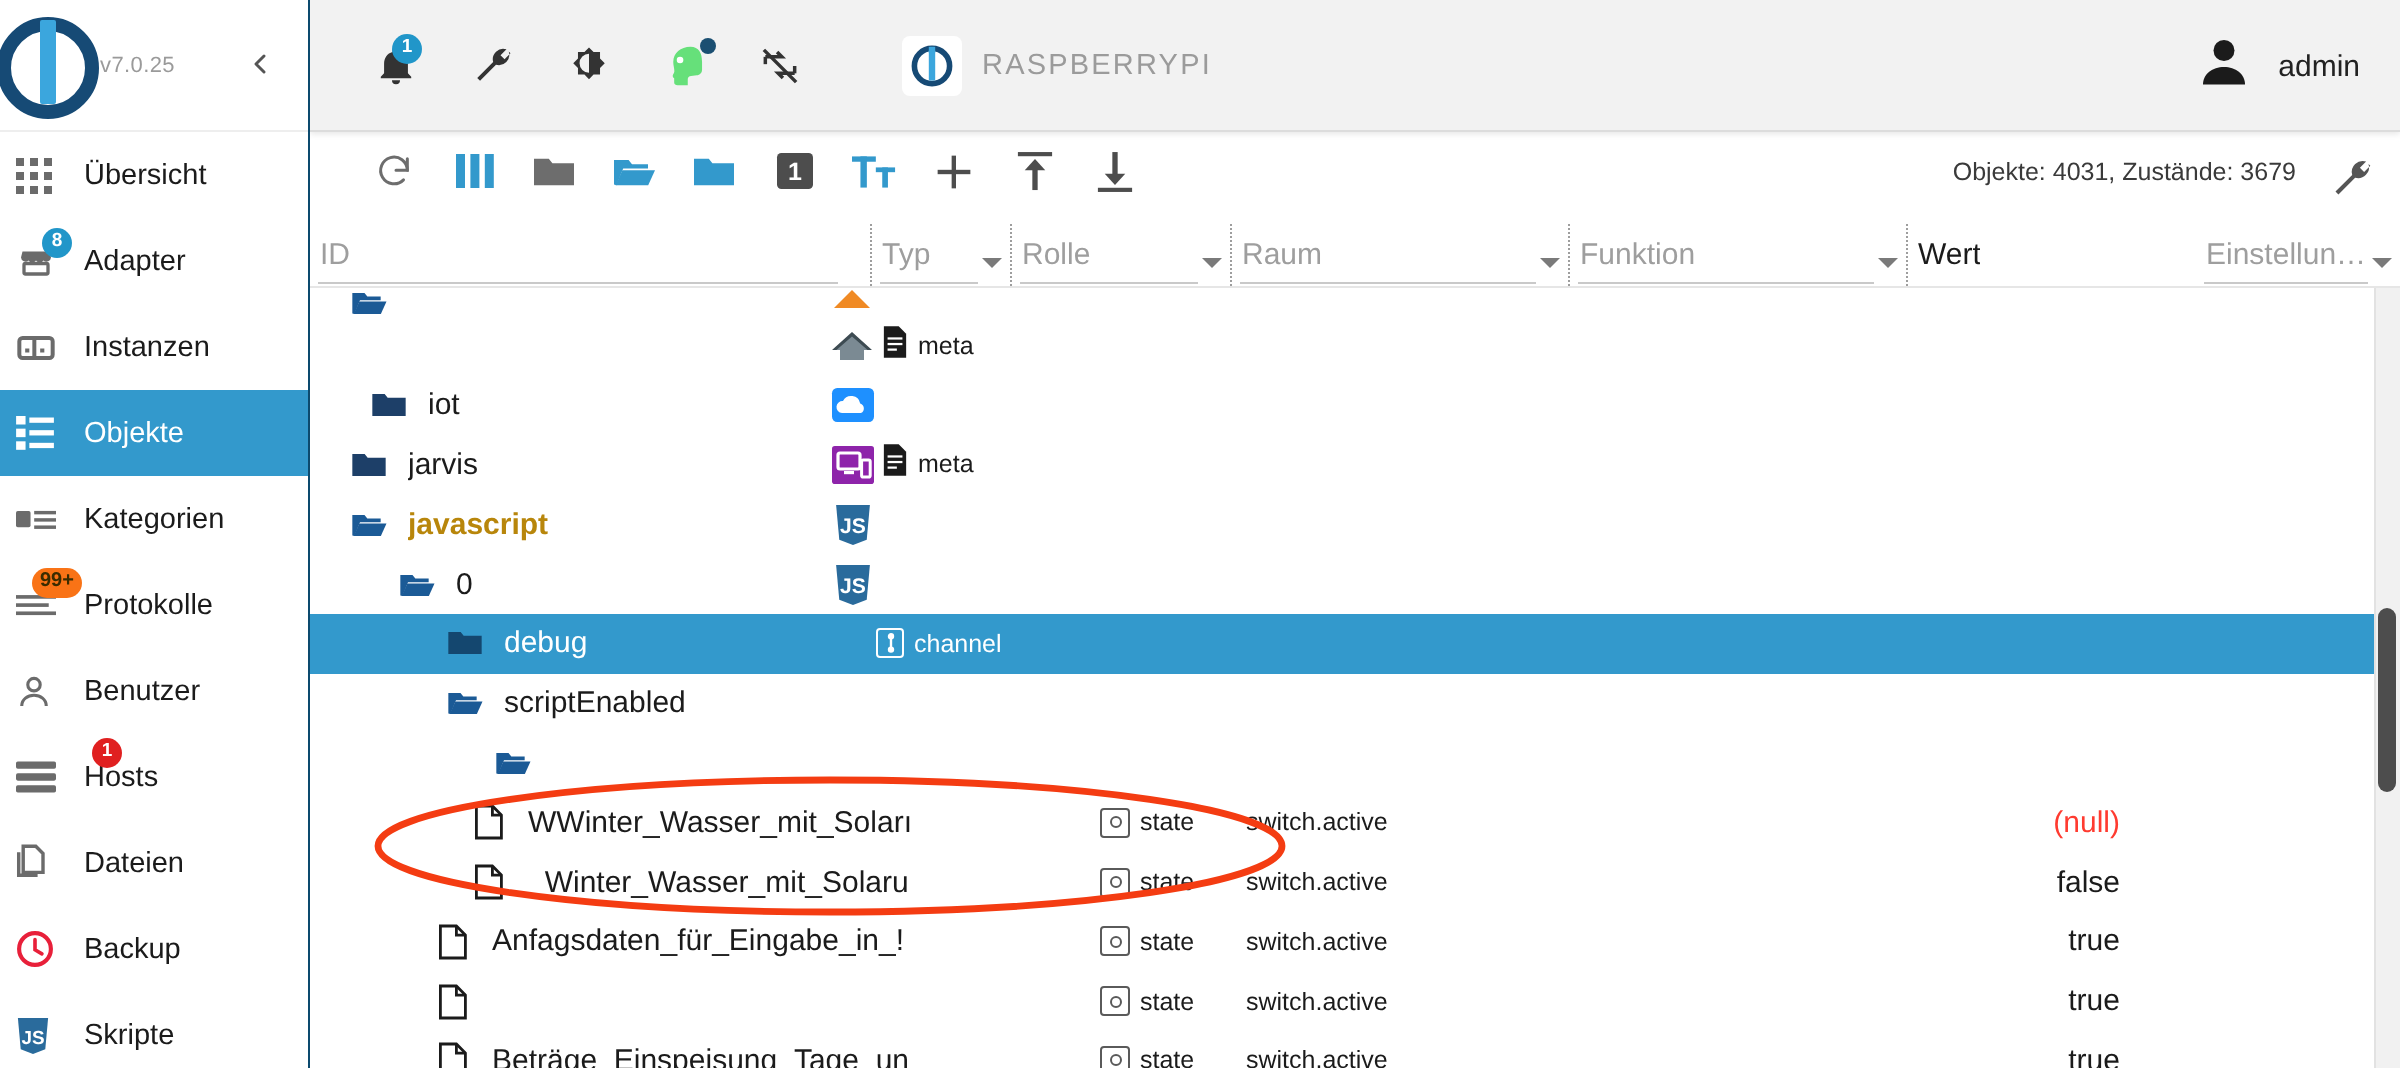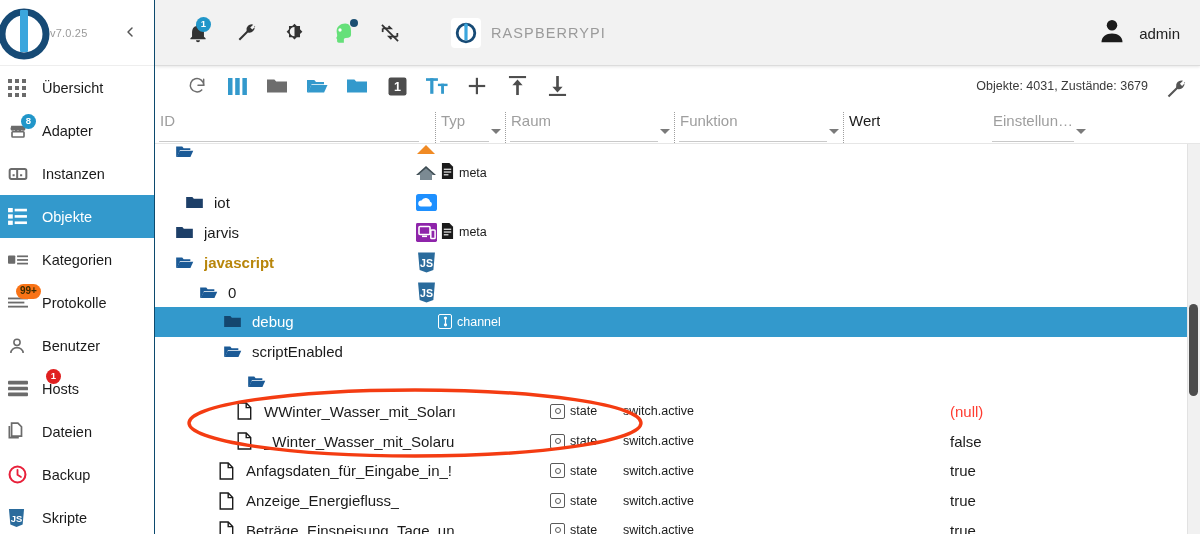--- a/index.html
+++ b/index.html
@@ -112,21 +112,21 @@
     position: absolute; right: 10px; top: 9px;
     width: 28px; height: 28px; cursor: pointer; color: #555;
     display: flex; align-items: center; justify-content: center;
   }
 
   
   #filterrow {
     height: 34px; position: relative; display: flex;
     align-items: flex-end; border-bottom: 1px solid #e6e6e6;
   }
-  .fcol { position: relative; height: 31px; display: flex; }
+  .fcol { position: relative; height: 31px; display: flex; align-items: center; }
   .fcol.bordered { border-left: 1px dotted #9e9e9e; }
   .ftext {
     font-size: 15px; color: #9e9e9e; padding-left: 5px;
     white-space: nowrap; overflow: hidden;
   }
   .ftext.dark { color: #1b1b1b; }
   .funder {
     position: absolute; left: 4px; right: 16px; bottom: 1px;
     height: 1px; background: #c9c9c9;
   }
@@ -151,21 +151,21 @@
   .row .c-name { display: flex; align-items: center; flex: 0 0 auto; }
   .tree-icon { width: 22px; height: 20px; display: flex; align-items: center; justify-content: center; }
   .row .label { margin-left: 9px; white-space: nowrap; overflow: hidden; }
   .row .label.jsfolder { color: #b8860b; font-weight: bold; }
 
   .c-typeicon { position: absolute; left: 258px; width: 26px; height: 26px;
                 display: flex; align-items: center; justify-content: center; }
   .c-typebadge { position: absolute; left: 286px; display: flex; align-items: center; }
   .c-typebadge .tlabel { font-size: 12.5px; margin-left: 5px; white-space: nowrap; }
   .c-role { position: absolute; left: 360px; font-size: 12.5px; white-space: nowrap; }
-  .c-val  { position: absolute; left: 795px; width: 110px; font-size: 15px; }
+  .c-val  { position: absolute; left: 795px; width: 110px; text-align: right; font-size: 15px; }
   .c-val.null { color: #ff3b30; }
 
   
   .row.partial { height: 14px; overflow: hidden; }
 
   
   .folder-closed { color: #1d3f68; }
   .folder-open   { color: #1b5a96; }
   .row.selected .folder-closed, .row.selected .folder-open { color: #14476f; }
 
@@ -529,20 +529,25 @@
     <div id="filterrow">
       <div class="fcol" style="width:280px">
         <span class="ftext">ID</span>
         <span class="funder"></span>
       </div>
       <div class="fcol bordered" style="width:70px">
         <span class="ftext">Typ</span>
         <span class="funder"></span>
         <span class="fcaret"></span>
       </div>
+      <div class="fcol bordered" style="width:110px">
+        <span class="ftext">Rolle</span>
+        <span class="funder"></span>
+        <span class="fcaret"></span>
+      </div>
       <div class="fcol bordered" style="width:169px">
         <span class="ftext">Raum</span>
         <span class="funder"></span>
         <span class="fcaret"></span>
       </div>
       <div class="fcol bordered" style="width:169px">
         <span class="ftext">Funktion</span>
         <span class="funder"></span>
         <span class="fcaret"></span>
       </div>
@@ -795,21 +800,20 @@
       </div>
 
       <div class="row">
         <div class="c-name" style="padding-left:60px">
           <span class="tree-icon">
             <svg width="15" height="18" viewBox="0 0 15 18" fill="none" stroke="#1b1b1b" stroke-width="1.4">
               <path d="M1.2 1h8l4.5 4.5V17H1.2z"></path>
                 <path d="M9.2 1v4.6h4.5"></path>
               </svg>
           </span>
-          <span class="label">Anzeige_Energiefluss_</span>
         </div>
         <span class="c-typebadge" style="left:395px">
           <span class="statebox">
               <i></i>
             </span>
           <span class="tlabel">state</span>
         </span>
         <span class="c-role" style="left:468px">switch.active</span>
         <span class="c-val">true</span>
 

